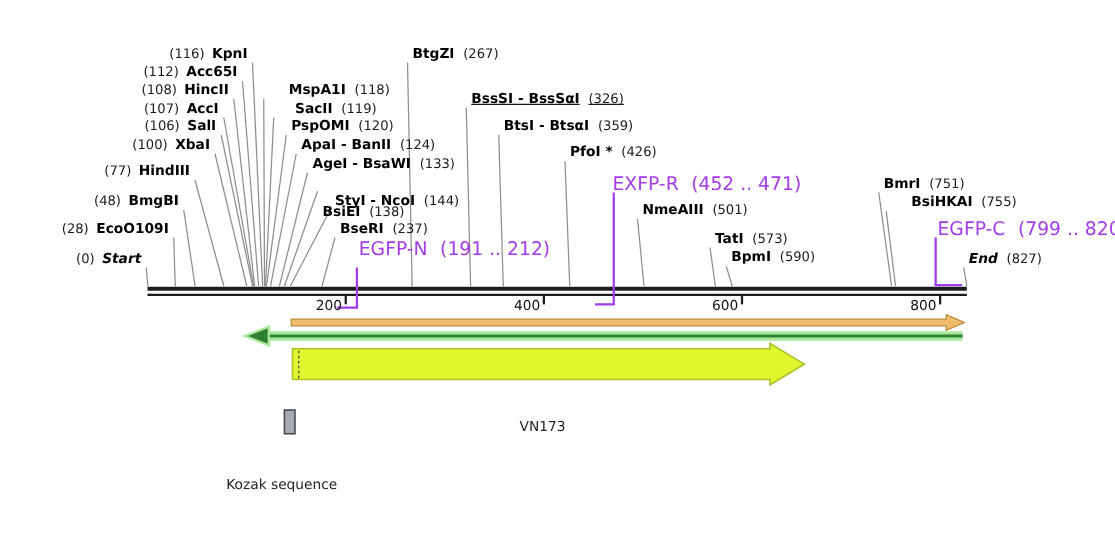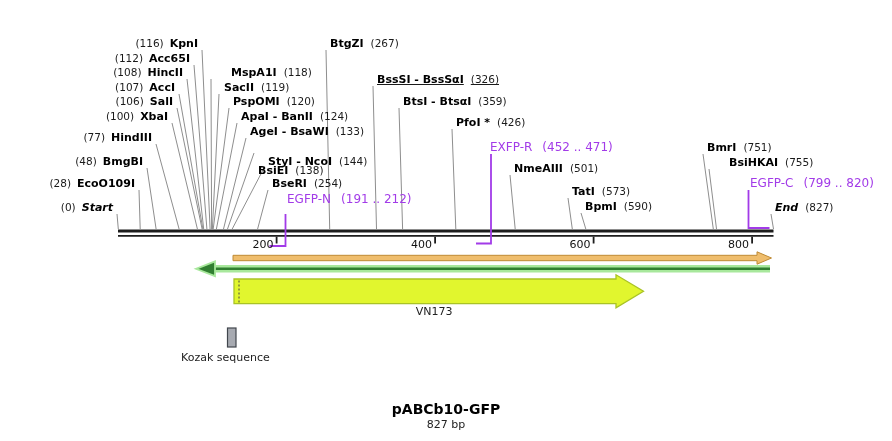--- a/index.html
+++ b/index.html
@@ -6,24 +6,24 @@
   #app{position:relative;width:892px;height:441px;background:#ffffff;overflow:hidden;
        font-family:"DejaVu Sans","Liberation Sans",sans-serif;color:#1a1a1a;}
   #mapsvg{position:absolute;left:0;top:0;}
   .lbl{position:absolute;white-space:nowrap;font-size:10.5px;line-height:14px;height:14px;}
   .lbl .ename{font-weight:bold;font-size:11px;color:#000;}
   .lbl .epos{font-weight:normal;font-size:10.5px;color:#1a1a1a;}
   .lbl.side-left{text-align:right;}
   .lbl.side-left .ename{margin-left:6px;}
   .lbl.side-right .epos{margin-left:7px;}
   .lbl .it{font-style:italic;}
-  .primer-lbl{position:absolute;white-space:nowrap;font-size:12px;line-height:14px;color:#A23BE8;}
+  .primer-lbl{position:absolute;white-space:nowrap;font-size:15px;line-height:14px;color:#A23BE8;}
   .primer-lbl .prange{margin-left:10px;}
   .tick-lbl{position:absolute;width:40px;text-align:right;font-size:11px;line-height:13px;color:#111;}
-  .feat-lbl{position:absolute;font-size:11px;line-height:14px;color:#222;}
+  .feat-lbl{position:absolute;font-size:11px;line-height:14px;color:#222;margin-top:30px;}
   #vn173-label{left:404px;top:305px;width:60px;text-align:center;}
   #kozak-label{left:181px;top:351px;}
   #footer{position:absolute;left:0;top:401px;width:892px;text-align:center;}
   #map-title{font-size:14px;font-weight:bold;line-height:17px;color:#000;}
   #map-subtitle{font-size:11px;line-height:14px;color:#222;}
   #credit{position:absolute;top:3px;right:6px;display:flex;align-items:center;gap:5px;}
   #credit .prefix{font-size:8px;color:#c6cbd1;}
   #credit .brand{font-size:11.5px;font-weight:600;color:#b3bac2;letter-spacing:.2px;}
 </style>
 </head>
@@ -102,27 +102,27 @@
       <div class="lbl side-left" style="top: 51px; right: 702px;"><span class="epos">(112)</span><span class="ename">Acc65I</span></div>
       <div class="lbl side-left" style="top: 65px; right: 709px;"><span class="epos">(108)</span><span class="ename">HincII</span></div>
       <div class="lbl side-left" style="top: 80px; right: 717px;"><span class="epos">(107)</span><span class="ename">AccI</span></div>
       <div class="lbl side-left" style="top: 94px; right: 719px;"><span class="epos">(106)</span><span class="ename">SalI</span></div>
       <div class="lbl side-left" style="top: 109px; right: 724px;"><span class="epos">(100)</span><span class="ename">XbaI</span></div>
       <div class="lbl side-left" style="top: 130px; right: 740px;"><span class="epos">(77)</span><span class="ename">HindIII</span></div>
       <div class="lbl side-left" style="top: 154px; right: 749px;"><span class="epos">(48)</span><span class="ename">BmgBI</span></div>
       <div class="lbl side-left" style="top: 176px; right: 757px;"><span class="epos">(28)</span><span class="ename">EcoO109I</span></div>
       <div class="lbl side-left" style="top: 200px; right: 779px;"><span class="epos">(0)</span><span class="ename it">Start</span></div>
       <div class="lbl side-right" style="top: 65px; left: 215px; margin-left: 16px;"><span class="ename">MspA1I</span><span class="epos">(118)</span></div>
-      <div class="lbl side-right" style="top: 80px; left: 224px;"><span class="ename">SacII</span><span class="epos">(119)</span></div>
+      <div class="lbl side-right" style="top: 80px; left: 236px;"><span class="ename">SacII</span><span class="epos">(119)</span></div>
       <div class="lbl side-right" style="top: 94px; left: 233px;"><span class="ename">PspOMI</span><span class="epos">(120)</span></div>
       <div class="lbl side-right" style="top: 109px; left: 241px;"><span class="ename">ApaI - BanII</span><span class="epos">(124)</span></div>
       <div class="lbl side-right" style="top: 124px; left: 250px;"><span class="ename">AgeI - BsaWI</span><span class="epos">(133)</span></div>
       <div class="lbl side-right" style="top: 139px; left: 258px; margin-top: 24px;"><span class="ename">BsiEI</span><span class="epos">(138)</span></div>
       <div class="lbl side-right" style="top: 154px; left: 268px;"><span class="ename">StyI - NcoI</span><span class="epos">(144)</span></div>
-      <div class="lbl side-right" style="top: 176px; left: 272px;"><span class="ename">BseRI</span><span class="epos">(254)</span></div>
+      <div class="lbl side-right" style="top: 176px; left: 272px;"><span class="ename">BseRI</span><span class="epos">(237)</span></div>
       <div class="lbl side-right" style="top: 36px; left: 330px;"><span class="ename">BtgZI</span><span class="epos">(267)</span></div>
       <div class="lbl side-right" style="top: 72px; left: 377px; text-decoration: underline;"><span class="ename">BssSI - BssSαI</span><span class="epos">(326)</span></div>
       <div class="lbl side-right" style="top: 94px; left: 403px;"><span class="ename">BtsI - BtsαI</span><span class="epos">(359)</span></div>
       <div class="lbl side-right" style="top: 115px; left: 456px;"><span class="ename">PfoI *</span><span class="epos">(426)</span></div>
       <div class="lbl side-right" style="top: 161px; left: 514px;"><span class="ename">NmeAIII</span><span class="epos">(501)</span></div>
       <div class="lbl side-right" style="top: 184px; left: 572px;"><span class="ename">TatI</span><span class="epos">(573)</span></div>
       <div class="lbl side-right" style="top: 199px; left: 585px;"><span class="ename">BpmI</span><span class="epos">(590)</span></div>
       <div class="lbl side-right" style="top: 140px; left: 707px;"><span class="ename">BmrI</span><span class="epos">(751)</span></div>
       <div class="lbl side-right" style="top: 155px; left: 713px; margin-left: 16px;"><span class="ename">BsiHKAI</span><span class="epos">(755)</span></div>
       <div class="lbl side-right" style="top: 200px; left: 775px;"><span class="ename it">End</span><span class="epos">(827)</span></div>
@@ -135,18 +135,14 @@
   <div id="tick-labels">
       <div class="tick-lbl" style="right: 618.4px; top: 238px;">200</div>
       <div class="tick-lbl" style="right: 459.9px; top: 238px;">400</div>
       <div class="tick-lbl" style="right: 301.4px; top: 238px;">600</div>
       <div class="tick-lbl" style="right: 142.9px; top: 238px;">800</div>
     </div>
 
   <div class="feat-lbl" id="vn173-label">VN173</div>
   <div class="feat-lbl" id="kozak-label">Kozak sequence</div>
 
-  <div id="footer">
-    <div id="map-title">pABCb10-GFP</div>
-    <div id="map-subtitle">827 bp</div>
-  </div>
 
 </div>
 
 </body></html>

